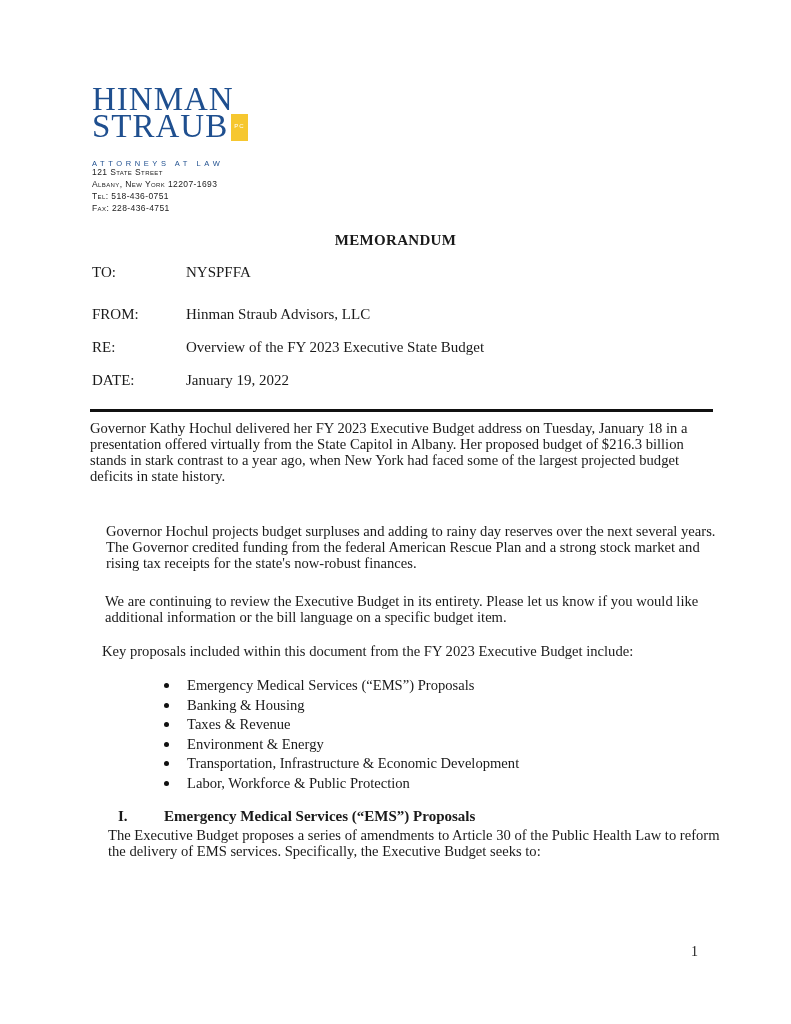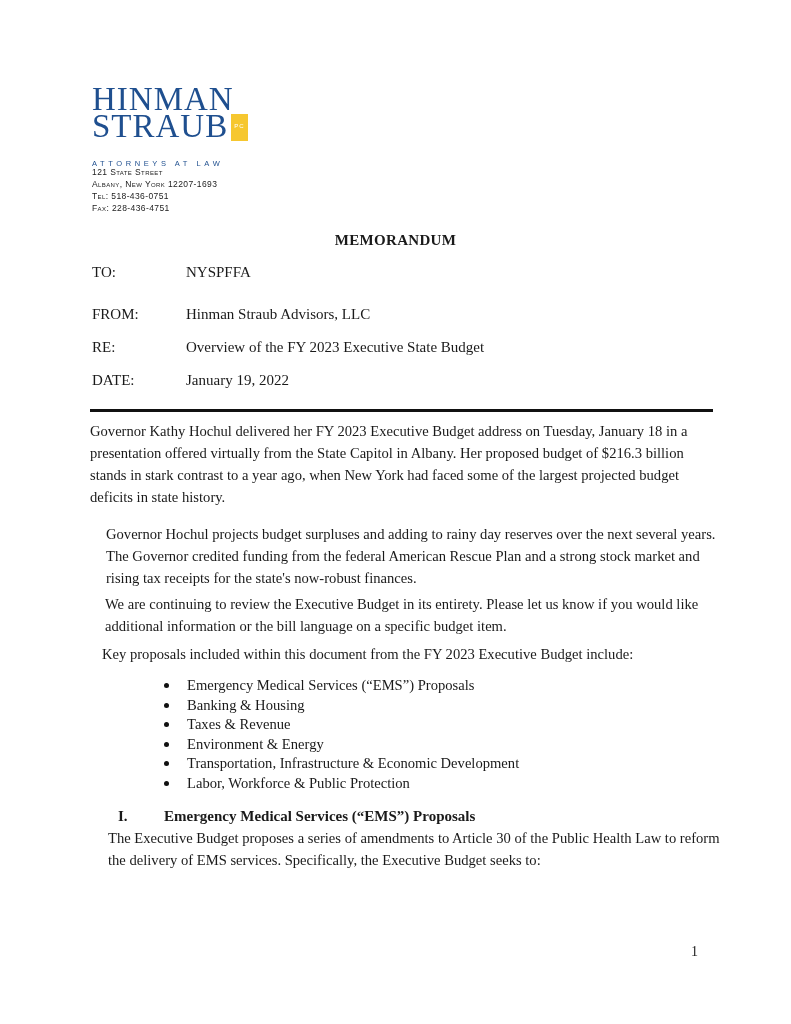--- a/index.html
+++ b/index.html
@@ -22,21 +22,21 @@
 
     .memo-title { position: absolute; left: 0; width: 791px; top: 232px; text-align: center;
                   font-weight: bold; font-size: 15px; letter-spacing: 0.3px; }
 
     .hdr-row { position: absolute; left: 92px; font-size: 15px; }
     .hdr-label { display: inline-block; width: 94px; }
     .hdr-value { display: inline-block; }
 
     .rule { position: absolute; left: 90px; width: 623px; top: 409px; height: 3px; background: #111; }
 
-    .para { position: absolute; left: 90px; width: 625px; font-size: 14.6px; line-height: 22px; }
+    .para { position: absolute; left: 90px; width: 625px; font-size: 14.6px; line-height: 16px; }
 
     .bullets { position: absolute; left: 160px; top: 676px; margin: 0; padding: 0; list-style: none;
                font-size: 14.6px; line-height: 19.5px; }
     .bullets li { position: relative; padding-left: 27px; }
     .bullets li .dot { position: absolute; left: 4px; top: 7px; width: 5px; height: 5px;
                        background: #111; border-radius: 50%; }
 
     .section-heading { position: absolute; left: 118px; top: 808px; font-size: 15px; font-weight: bold; }
     .section-num { display: inline-block; width: 46px; }
 

